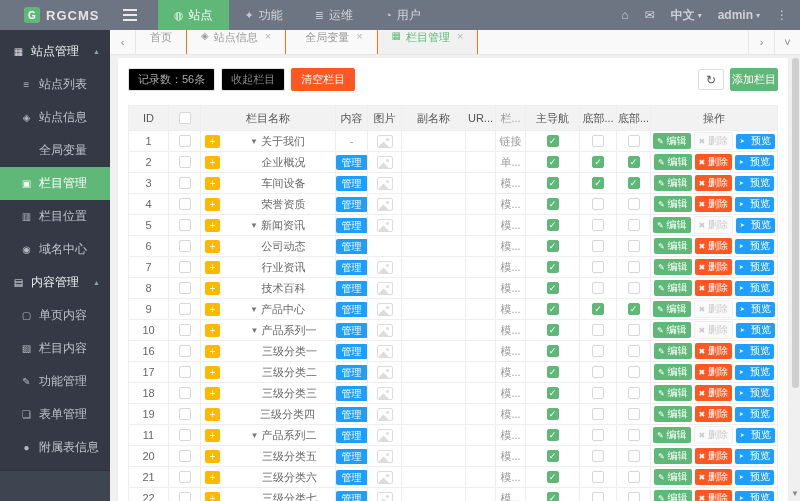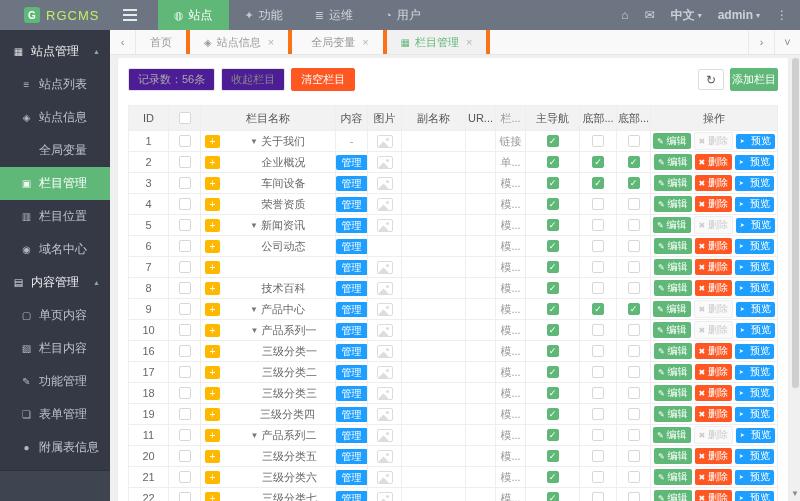--- a/index.html
+++ b/index.html
@@ -3,21 +3,21 @@
 <meta charset="utf-8">
 <style>
   * { margin:0; padding:0; box-sizing:border-box; }
   body { font-family:"Liberation Sans","DejaVu Sans",sans-serif; }
   .page { position:relative; width:800px; height:501px; overflow:hidden; background:#f0f0f0; }
 
   
   .topbar { position:absolute; top:0; left:0; right:0; height:30px; background:#6e7582; display:flex; align-items:stretch; color:#dfe2e6; font-size:12px; z-index:5; }
   .logo { width:110px; display:flex; align-items:center; gap:6px; padding-left:24px; }
   .logo-ico { width:16px; height:16px; background:#5FB878; border-radius:3px; color:#fff; font-size:10px; font-weight:bold; display:flex; align-items:center; justify-content:center; }
-  .logo-txt { color:#bef264; font-weight:normal; letter-spacing:1px; font-size:13px; }
+  .logo-txt { color:#e5e5e5; font-weight:bold; letter-spacing:1px; font-size:13px; }
   .burger { width:40px; display:flex; flex-direction:column; justify-content:center; align-items:center; gap:3px; cursor:pointer; }
   .burger i { display:block; width:14px; height:2px; background:#e8eaee; }
   .topnav { display:flex; margin-left:8px; }
   .nav-item { display:flex; align-items:center; gap:5px; padding:0 16px; color:#d4d8de; cursor:pointer; }
   .nav-item.active { background:#5FB878; color:#fff; }
   .nav-item .ni { font-size:11px; opacity:.85; }
   .top-right { margin-left:auto; display:flex; align-items:center; gap:16px; padding-right:12px; color:#ccd1d9; }
   .top-right .tico { font-size:12px; cursor:pointer; }
   .drop { display:flex; align-items:center; gap:3px; cursor:pointer;font-weight:bold; }
   .drop .car { font-size:8px; }
@@ -30,31 +30,31 @@
   .s-head .grow { flex:1; }
   .s-head .gcar { font-size:7px; color:#9aa0ab; }
   .s-item { color:#bfc3cb; padding-left:20px; }
   .s-item.active { background:#5FB878; color:#fff; }
   .s-ico { font-size:10px; margin-right:6px; width:13px; text-align:center; opacity:.9; }
 
   
   .tabsbar { position:absolute; left:110px; right:0; top:30px; height:25px; background:#f9f9f9; border-bottom:1px solid #e6e6e6; display:flex; align-items:stretch; font-size:11px; color:#999; }
   .tab-ctl { width:26px; display:flex; align-items:center; justify-content:center; border-right:1px solid #e8e8e8; color:#888; cursor:pointer; }
   .tab-ctl.right { border-right:none; border-left:1px solid #e8e8e8; }
-  .tab { display:flex; align-items:center; gap:5px; padding:0 14px; border-right:4px solid #f97316; cursor:pointer; white-space:nowrap; }
+  .tab { display:flex; align-items:flex-start; gap:5px; padding:0 14px; border-right:1px solid #f97316; cursor:pointer; white-space:nowrap; }
   .tab .tico { font-size:10px; }
   .tab .x { color:#b5b5b5; font-size:11px; margin-left:2px; }
   .tab.active { color:#5FB878; background:#f1f1f1; }
   .tabs-spacer { flex:1; }
 
   
   .content { position:absolute; left:110px; top:55px; right:0; bottom:0; padding:3px 12px 0 8px; }
   .card { background:#fff; border-radius:2px; padding:10px 10px 0 10px; min-height:460px; box-shadow:0 1px 2px rgba(0,0,0,.05); }
   .toolbar { display:flex; align-items:center; gap:6px; margin-bottom:14px; }
-  .tbtn { font-size:11px; padding:3px 9px; border-radius:2px; border:1px solid #e2e2e2; background:#4c1d95; color:#aaa; cursor:pointer; }
+  .tbtn { font-size:11px; padding:3px 9px; border-radius:2px; border:1px solid #e2e2e2; background:#000000; color:#aaa; cursor:pointer; }
   .tbtn.mid { color:#888; }
   .tbtn.orange { background:#FF5722; border-color:#FF5722; color:#fff; }
   .toolbar .sp { flex:1; }
   .rbtn { width:26px; height:21px; border:1px solid #ddd; background:#fff; border-radius:2px; color:#555; font-size:12px; cursor:pointer; line-height:1; }
   .abtn { font-size:11px; padding:3px 1px; background:#5FB878; border:1px solid #5FB878; color:#fff; border-radius:2px; cursor:pointer; }
 
   
   .tbl { border:1px solid #eee; border-bottom:none; font-size:11px; color:#666; }
   .thead { display:flex; background:#f2f2f2; height:24px; align-items:center; color:#555; }
   .tr { display:flex; height:21px; align-items:center; border-top:1px solid #eee; background:#fff; }
@@ -461,20 +461,23 @@
                 <button class="btn prev"><span class="bi">➤</span> 预览</button>
               </div>
             </div>
             <div class="tr">
               <div class="td c-id">7</div>
               <div class="td c-cb">
                 <span class="ck"></span>
               </div>
               <div class="td c-name">
                 <button class="plus">+</button>
+                <span class="nm" style="padding-left:12px">
+                  <span>行业资讯</span>
+                </span>
               </div>
               <div class="td c-content">
                 <button class="btn mng">管理</button>
               </div>
               <div class="td c-img">
                 <span class="imgico"></span>
               </div>
               <div class="td c-sub"></div>
               <div class="td c-url"></div>
               <div class="td c-type">模...</div>

